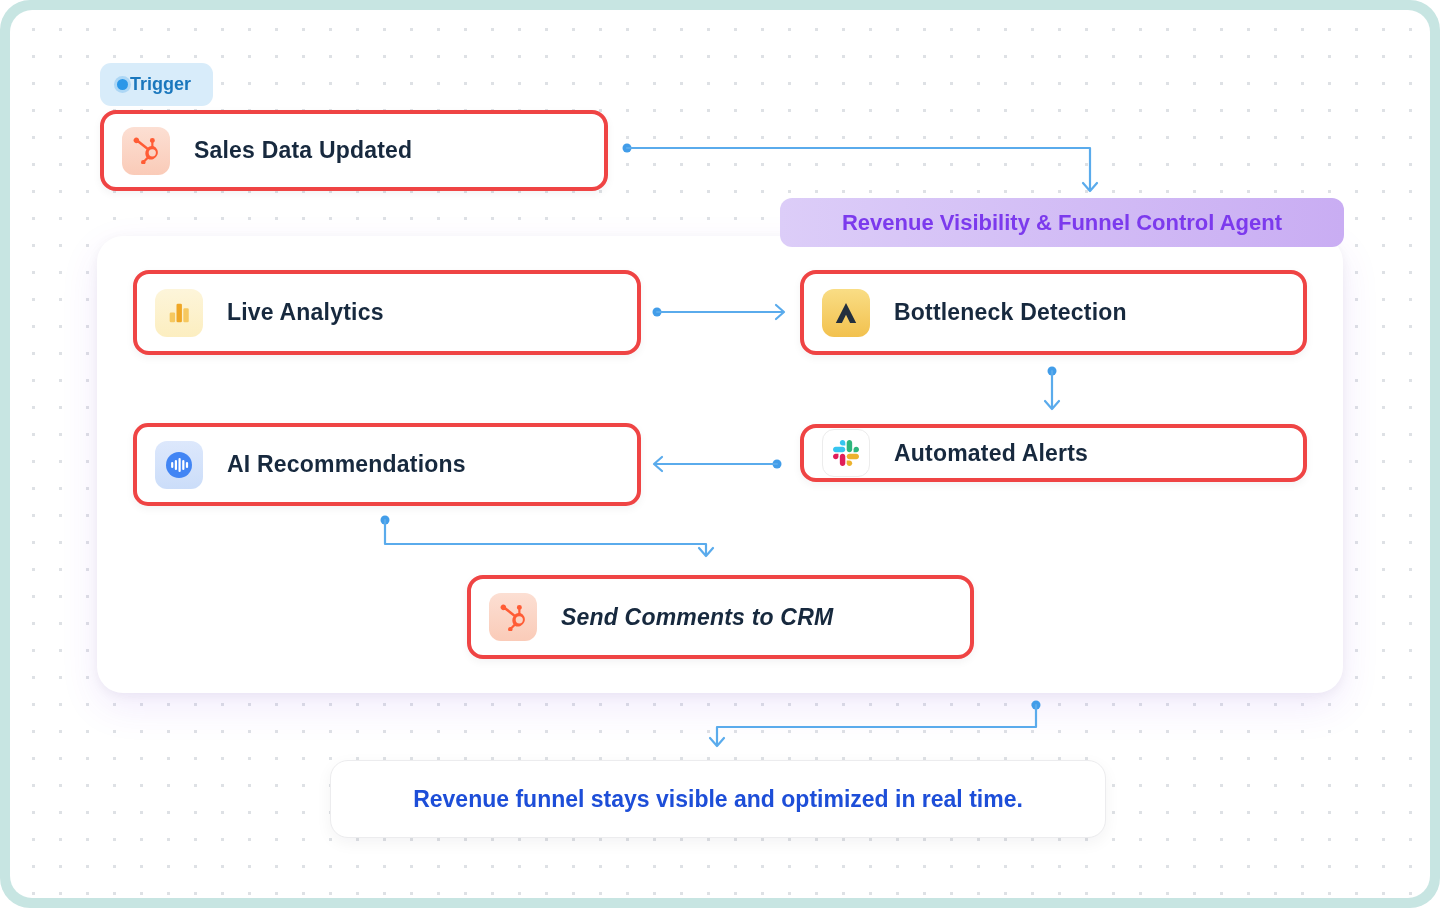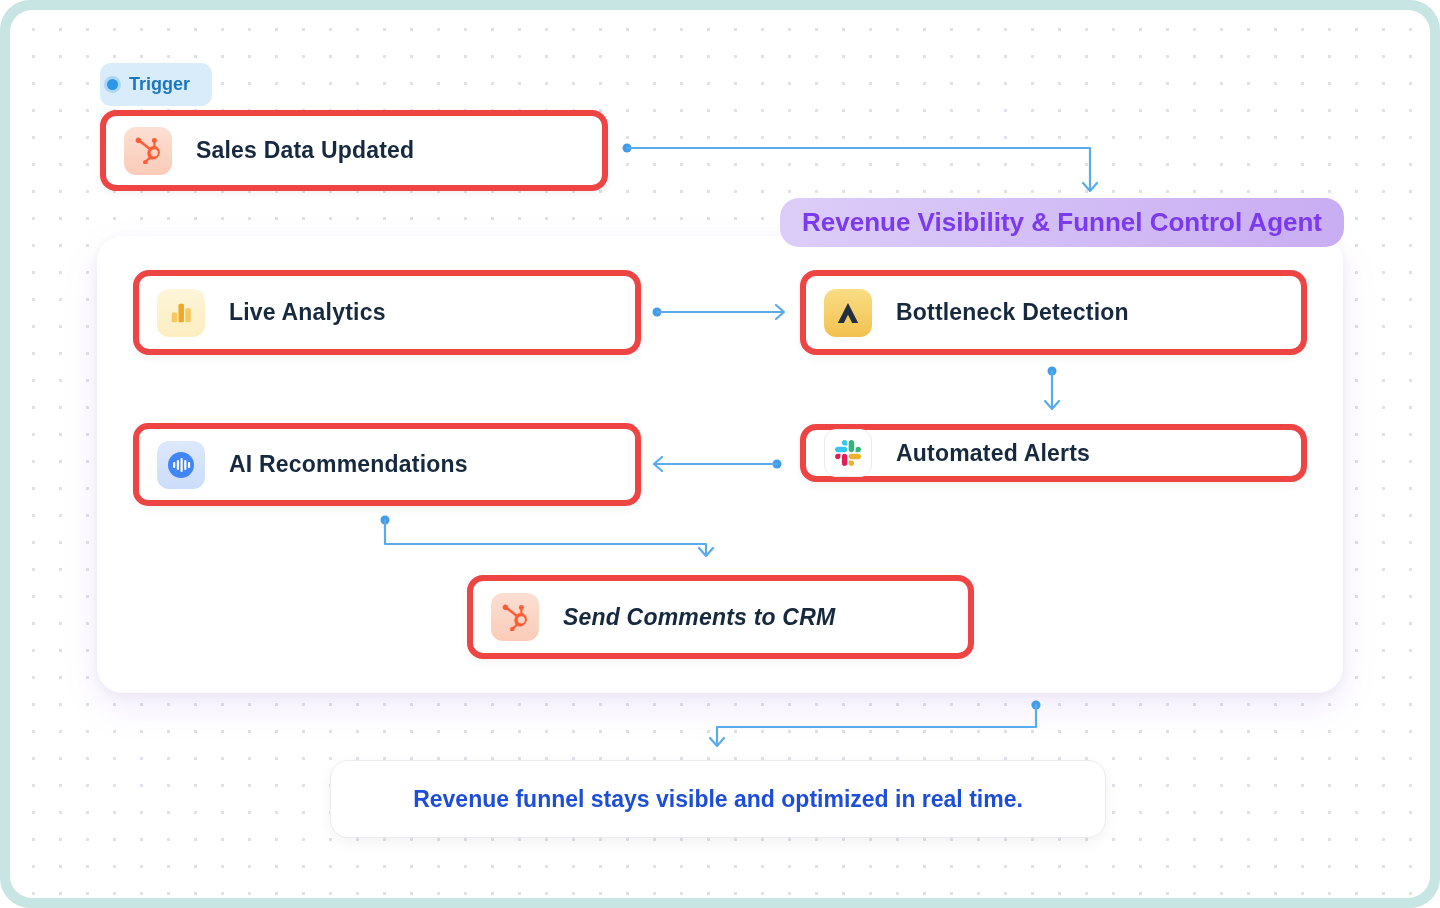--- a/index.html
+++ b/index.html
@@ -16,21 +16,21 @@
     background-image: radial-gradient(circle, #dee1e5 1.7px, transparent 1.9px);
     background-size: 27px 27px; background-position: 10px 6px;
     border-radius: 22px;
   }
 
   .node {
     position: absolute; z-index: 3;
     display: flex; align-items: center; gap: 24px;
     padding-left: 18px;
     background: #ffffff;
-    border: 6px solid #ef4444; border-radius: 16px;
+    border: 4px solid #ef4444; border-radius: 16px;
     box-shadow: 0 3px 8px rgba(15,23,42,0.05);
     cursor: pointer;
   }
   .node-label {
     font-size: 23px; font-weight: 700; color: #17293e; letter-spacing: 0.2px;
   }
   .icon-box {
     width: 48px; height: 48px; border-radius: 12px; flex: none;
     display: flex; align-items: center; justify-content: center;
   }
@@ -42,41 +42,41 @@
 
   .node-trigger        { left: 100px; top: 110px; width: 508px; height: 81px; }
   .node-live-analytics { left: 133px; top: 270px; width: 508px; height: 85px; }
   .node-bottleneck     { left: 800px; top: 270px; width: 507px; height: 85px; }
   .node-alerts         { left: 800px; top: 424px; width: 507px; height: 58px; }
   .node-ai-rec         { left: 133px; top: 423px; width: 508px; height: 83px; border-radius: 15px; }
   .node-send-crm       { left: 467px; top: 575px; width: 507px; height: 84px; font-style: italic; }
 
   .trigger-badge {
     position: absolute; left: 100px; top: 63px; height: 43px; z-index: 2;
-    display: inline-flex; align-items: center; gap: 11px;
-    padding: 0 22px 0 7px;
+    display: inline-flex; align-items: center; gap: 2px;
+    padding: 0 22px 0 17px;
     background: #d8ecfa; border-radius: 11px;
     font-size: 18px; font-weight: 700; color: #1a77bd;
   }
   .trigger-dot {
     width: 11px; height: 11px; border-radius: 50%;
     background: #2a97e8; box-shadow: 0 0 0 3px rgba(42,151,232,0.25);
   }
 
   .agent-container {
     position: absolute; left: 97px; top: 236px; width: 1246px; height: 457px; z-index: 1;
     background: #ffffff; border-radius: 26px;
     box-shadow: 0 14px 38px rgba(124,58,237,0.10), 0 3px 12px rgba(15,23,42,0.05);
   }
   .agent-banner {
     position: absolute; left: 780px; top: 198px; width: 564px; height: 49px; z-index: 2;
     display: flex; align-items: center; justify-content: center;
     background: linear-gradient(90deg, #dccdf8 0%, #c9adf3 100%);
-    border-radius: 19px;
-    font-size: 26px; font-weight: 700; color: #7c3aed;
+    border-radius: 12px;
+    font-size: 22px; font-weight: 700; color: #7c3aed;
     cursor: pointer;
   }
 
   .result-box {
     position: absolute; left: 330px; top: 760px; width: 776px; height: 78px; z-index: 3;
     display: flex; align-items: center; justify-content: center;
     background: #ffffff; border: 1px solid #ececee; border-radius: 18px;
     box-shadow: 0 5px 16px rgba(15,23,42,0.05);
     font-size: 23px; font-weight: 700; color: #1d4ed8;
   }

